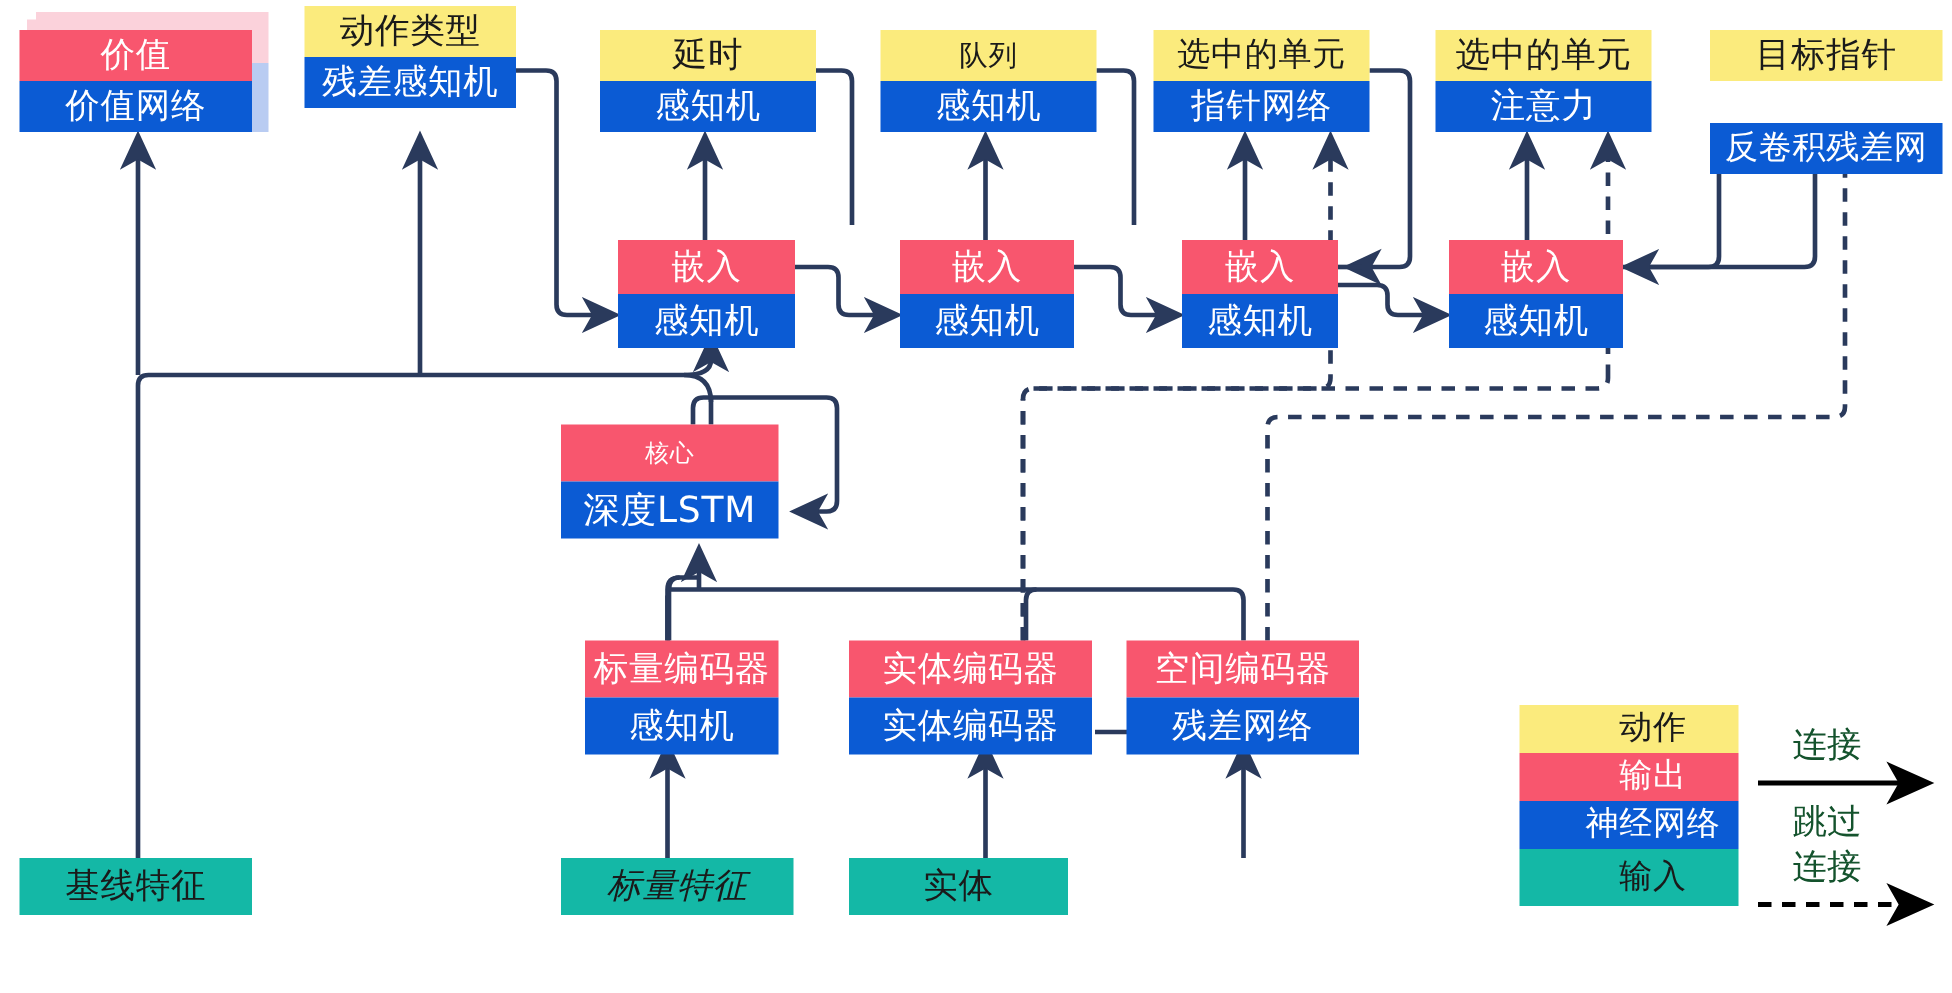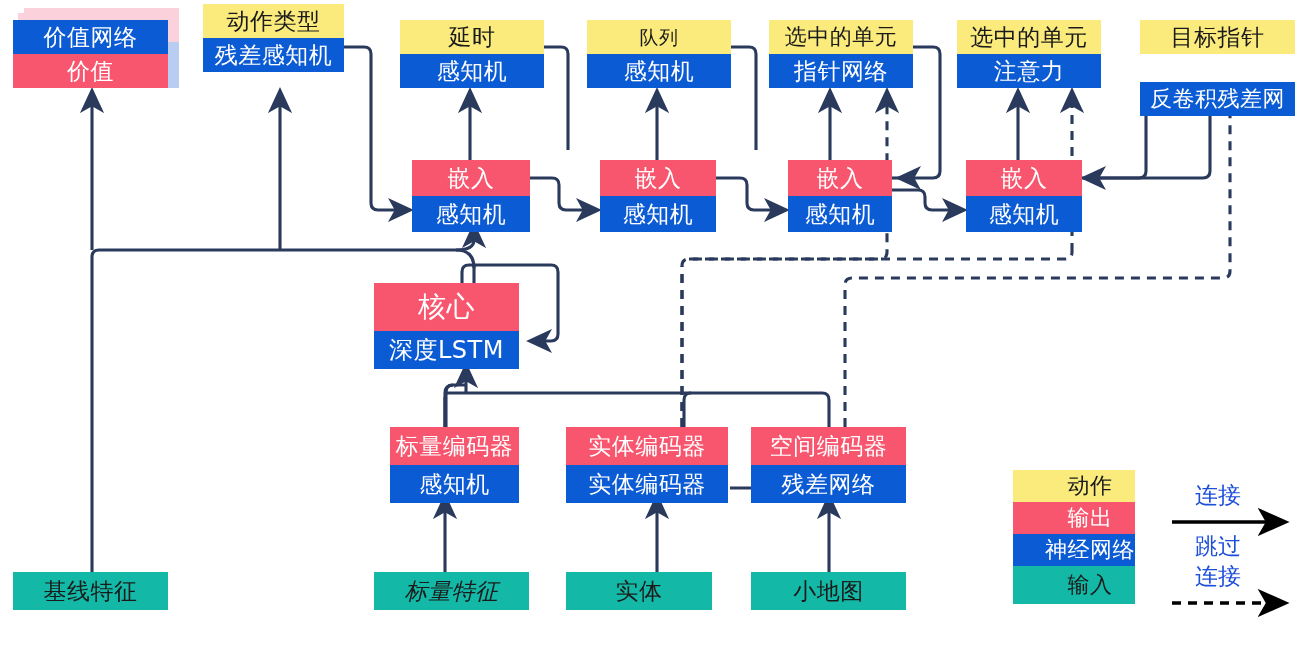--- a/index.html
+++ b/index.html
@@ -9,22 +9,22 @@
   .node{position:absolute;box-sizing:border-box;}
   .cell{box-sizing:border-box;display:flex;align-items:center;justify-content:center;
         line-height:1;white-space:nowrap;letter-spacing:.5px;}
   .c-out{background:#F8566E;color:#ffffff;}
   .c-act{background:#FBEB7D;color:#1a1a1a;}
   .c-net{background:#0B5BD4;color:#ffffff;}
   .c-in {background:#14b8a6;color:#1a1a1a;}
   .shadow{position:absolute;}
   .sh-pink{background:#FBD2DB;}
   .sh-blue{background:#B9CCF2;}
-  .legend-sw{position:absolute;left:1013px;width:122px;padding-left:32px;}
-  .lg-txt{position:absolute;color:#1d4ed8;white-space:nowrap;line-height:1;font-family:Liberation Mono, monospace;}
+  .legend-sw{position:absolute;left:1013px;width:146px;padding-left:32px;}
+  .lg-txt{position:absolute;color:#14532d;white-space:nowrap;line-height:1;}
 </style>
 </head>
 <body>
 
 <div id="stage">
 
   <svg id="wires" viewBox="0 0 1301 662" xmlns="http://www.w3.org/2000/svg">
     <defs>
       <marker id="ah" markerWidth="9" markerHeight="9" refX="5.2" refY="4.5" orient="auto">
         <path d="M0,0.6 L8.4,4.5 L0,8.4 L2.2,4.5 Z" fill="#2A3A5C"></path>
@@ -101,22 +101,22 @@
 
       <path d="M845,427 L845,285 Q845,278 852,278 L1223,278 Q1230,278 1230,271 L1230,97" marker-end="url(#ahd)"></path>
     </g>
   </svg>
 
   <div class="shadow sh-pink" style="left:24px;top:8px;width:155px;height:34px;"></div>
   <div class="shadow sh-pink" style="left:18px;top:13px;width:155px;height:34px;"></div>
   <div class="shadow sh-blue" style="left:24px;top:42px;width:155px;height:46px;"></div>
 
   <div class="node" style="left:13px;top:20px;width:155px;">
+    <div class="cell c-out" style="height:34px;font-size:23px;">价值</div>
     <div class="cell c-net" style="height:34px;font-size:23px;">价值网络</div>
-    <div class="cell c-out" style="height:34px;font-size:23px;">价值</div>
   </div>
 
   <div class="node" style="left:203px;top:4px;width:141px;">
     <div class="cell c-act" style="height:34px;font-size:23px;">动作类型</div>
     <div class="cell c-net" style="height:34px;font-size:23px;">残差感知机</div>
   </div>
 
   <div class="node" style="left:400px;top:20px;width:144px;">
     <div class="cell c-act" style="height:34px;font-size:23px;">延时</div>
     <div class="cell c-net" style="height:34px;font-size:23px;">感知机</div>
@@ -156,21 +156,21 @@
     <div class="cell c-out" style="height:36px;font-size:23px;">嵌入</div>
     <div class="cell c-net" style="height:36px;font-size:23px;">感知机</div>
   </div>
 
   <div class="node" style="left:966px;top:160px;width:116px;">
     <div class="cell c-out" style="height:36px;font-size:23px;">嵌入</div>
     <div class="cell c-net" style="height:36px;font-size:23px;">感知机</div>
   </div>
 
   <div class="node" style="left:374px;top:283px;width:145px;">
-    <div class="cell c-out" style="height:48px;font-size:28px;">核心</div>
+    <div class="cell c-out" style="height:38px;font-size:16px;">核心</div>
     <div class="cell c-net" style="height:38px;font-size:24px;">深度LSTM</div>
   </div>
 
   <div class="node" style="left:374px;top:427px;width:145px;padding-left:16px;">
     <div class="cell c-out" style="height:38px;font-size:23px;">标量编码器</div>
     <div class="cell c-net" style="height:38px;font-size:23px;">感知机</div>
   </div>
 
   <div class="node" style="left:566px;top:427px;width:162px;">
     <div class="cell c-out" style="height:38px;font-size:23px;">实体编码器</div>
@@ -178,21 +178,20 @@
   </div>
 
   <div class="node" style="left:751px;top:427px;width:155px;">
     <div class="cell c-out" style="height:38px;font-size:23px;">空间编码器</div>
     <div class="cell c-net" style="height:38px;font-size:23px;">残差网络</div>
   </div>
 
   <div class="cell c-in node" style="left:13px;top:572px;width:155px;height:38px;font-size:23px;">基线特征</div>
   <div class="cell c-in node" style="left:374px;top:572px;width:155px;height:38px;font-size:23px;font-style:italic;">标量特征</div>
   <div class="cell c-in node" style="left:566px;top:572px;width:146px;height:38px;font-size:23px;">实体</div>
-  <div class="cell c-in node" style="left:751px;top:572px;width:155px;height:38px;font-size:23px;">小地图</div>
 
   <div class="cell c-act legend-sw" style="top:470px;height:32px;font-size:22px;">动作</div>
   <div class="cell c-out legend-sw" style="top:502px;height:32px;font-size:22px;">输出</div>
   <div class="cell c-net legend-sw" style="top:534px;height:32px;font-size:22px;">神经网络</div>
   <div class="cell c-in legend-sw" style="top:566px;height:38px;font-size:22px;">输入</div>
 
   <div class="lg-txt" style="left:1195px;top:486px;font-size:23px;">连接</div>
   <div class="lg-txt" style="left:1195px;top:537px;font-size:23px;">跳过</div>
   <div class="lg-txt" style="left:1195px;top:567px;font-size:23px;">连接</div>
 

